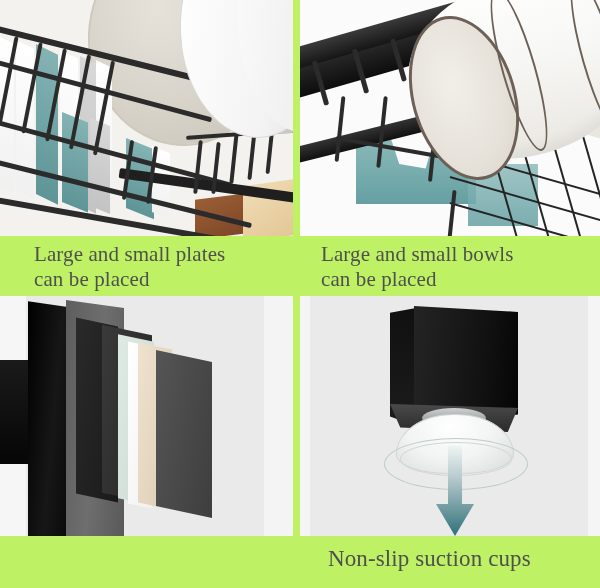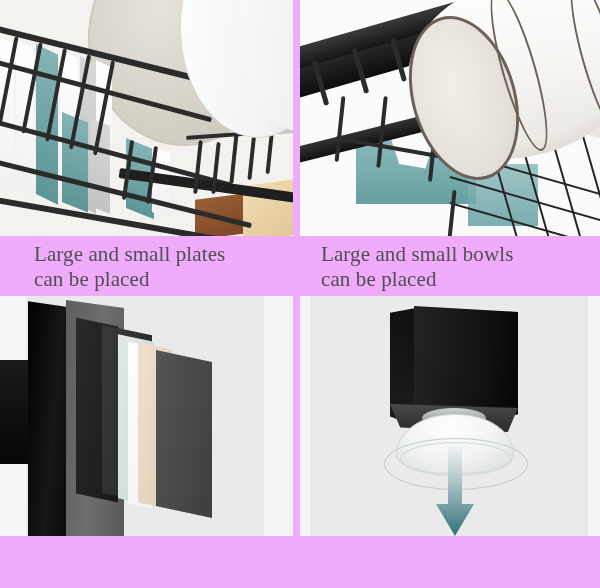--- a/index.html
+++ b/index.html
@@ -10,21 +10,21 @@
     height: 588px;
     background: #ffffff;
     font-family: "Liberation Serif", "DejaVu Serif", serif;
     overflow: hidden;
   }
 
   .infographic {
     position: relative;
     width: 600px;
     height: 588px;
-    background: #f0abfc;
+    background: #bef264;
   }
 
   
   .panel {
     position: absolute;
     overflow: hidden;
   }
   .panel-tl { left: 0px;   top: 0px;   width: 293px; height: 236px; }
   .panel-tr { left: 300px; top: 0px;   width: 300px; height: 236px; }
   .panel-bl { left: 0px;   top: 296px; width: 293px; height: 240px; }
@@ -401,14 +401,15 @@
             <stop offset="35%" stop-color="#b6cbcd"></stop>
             <stop offset="70%" stop-color="#6e9aa0"></stop>
             <stop offset="100%" stop-color="#2f7079"></stop>
           </linearGradient>
         </defs>
         <polygon points="14,0 28,0 28,58 40,58 21,90 2,58 14,58" fill="url(#arrowGrad)"></polygon>
       </svg>
     </div>
   </div>
 
+  <div class="caption cap-br">Non-slip suction cups</div>
 
 </div>
 
 </body></html>

